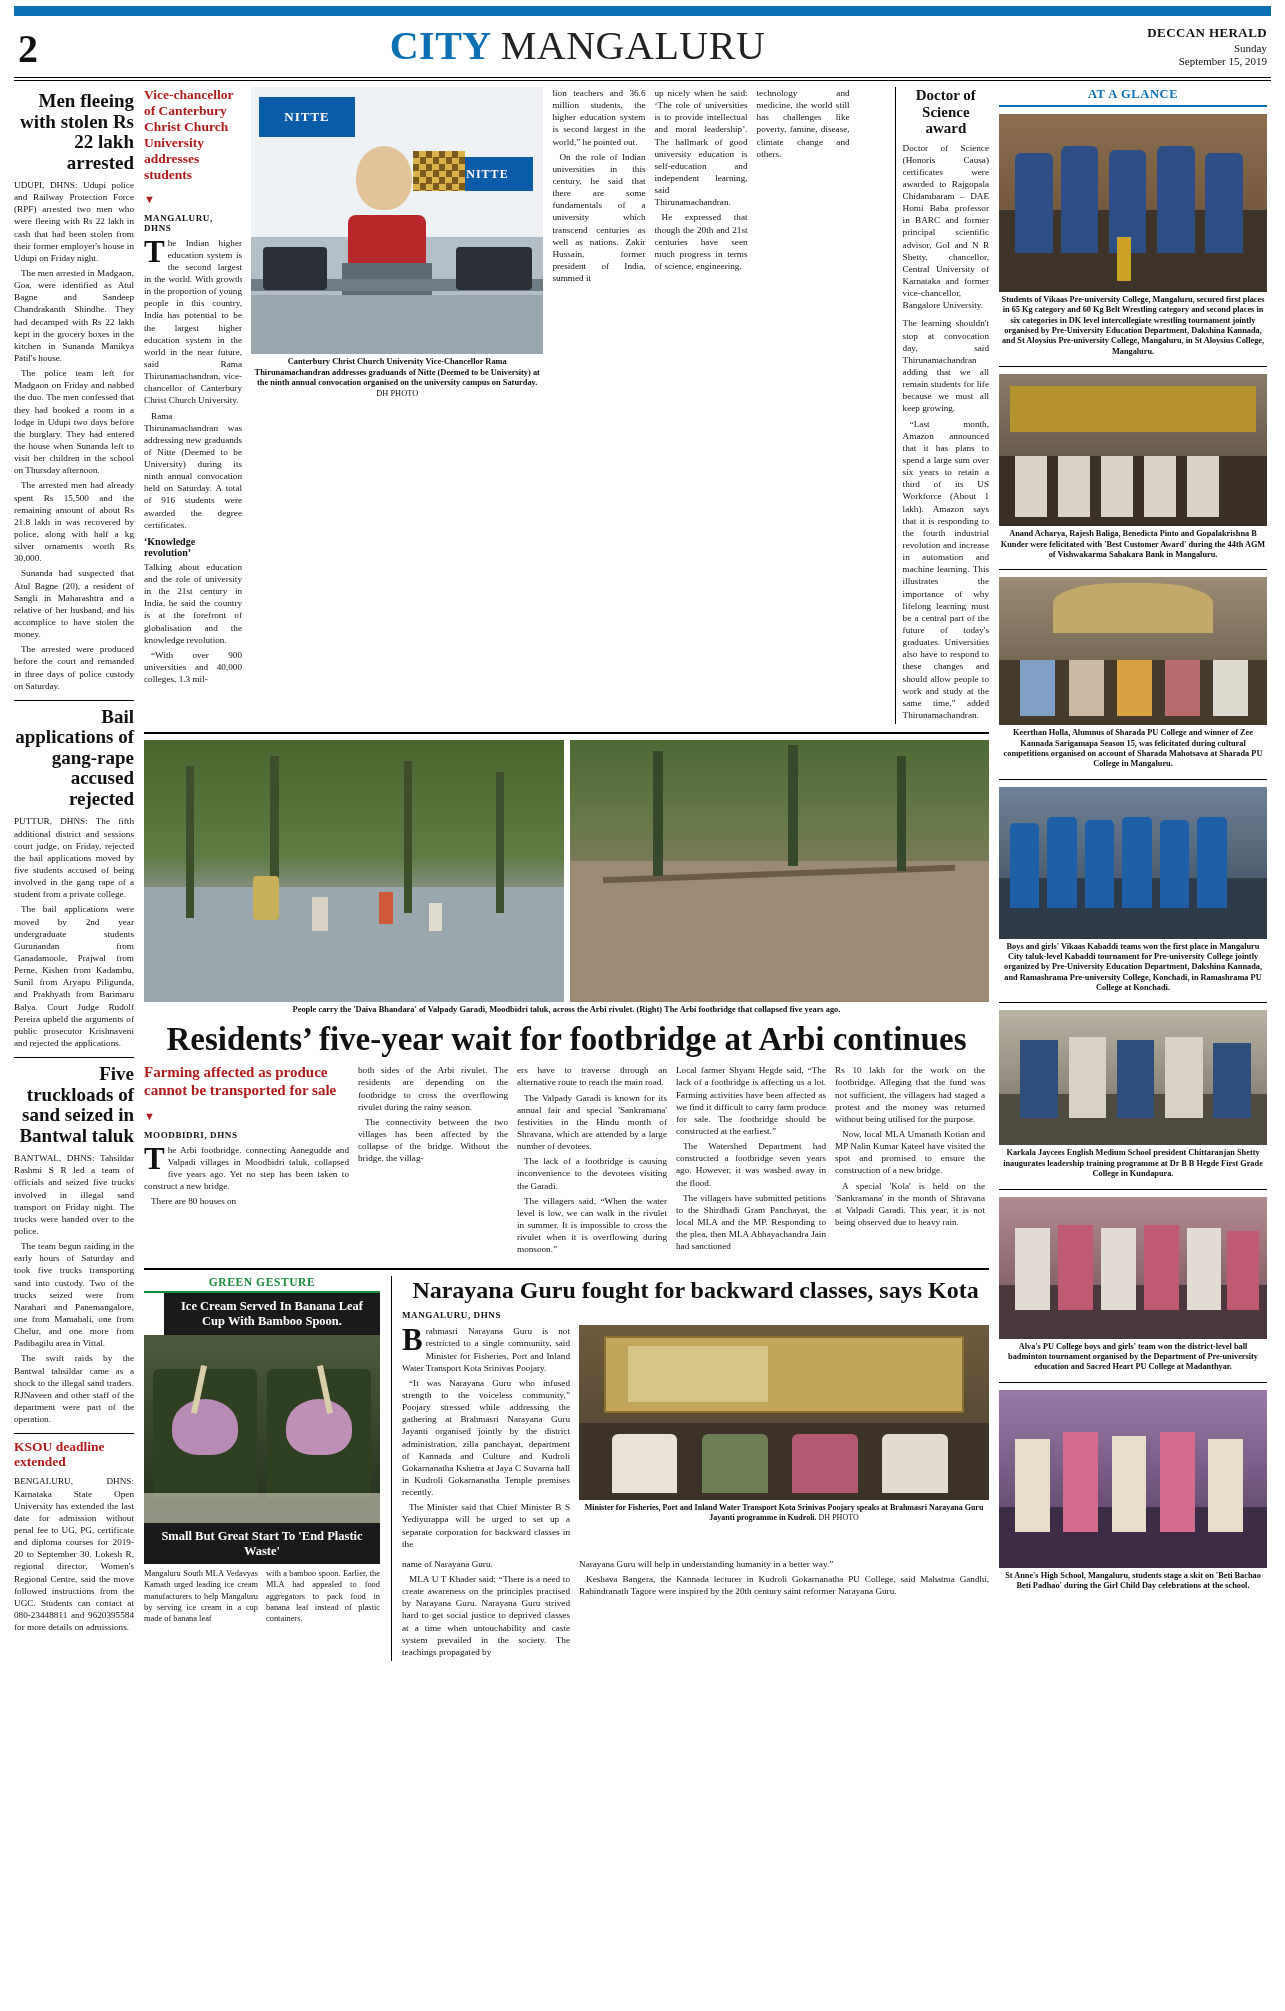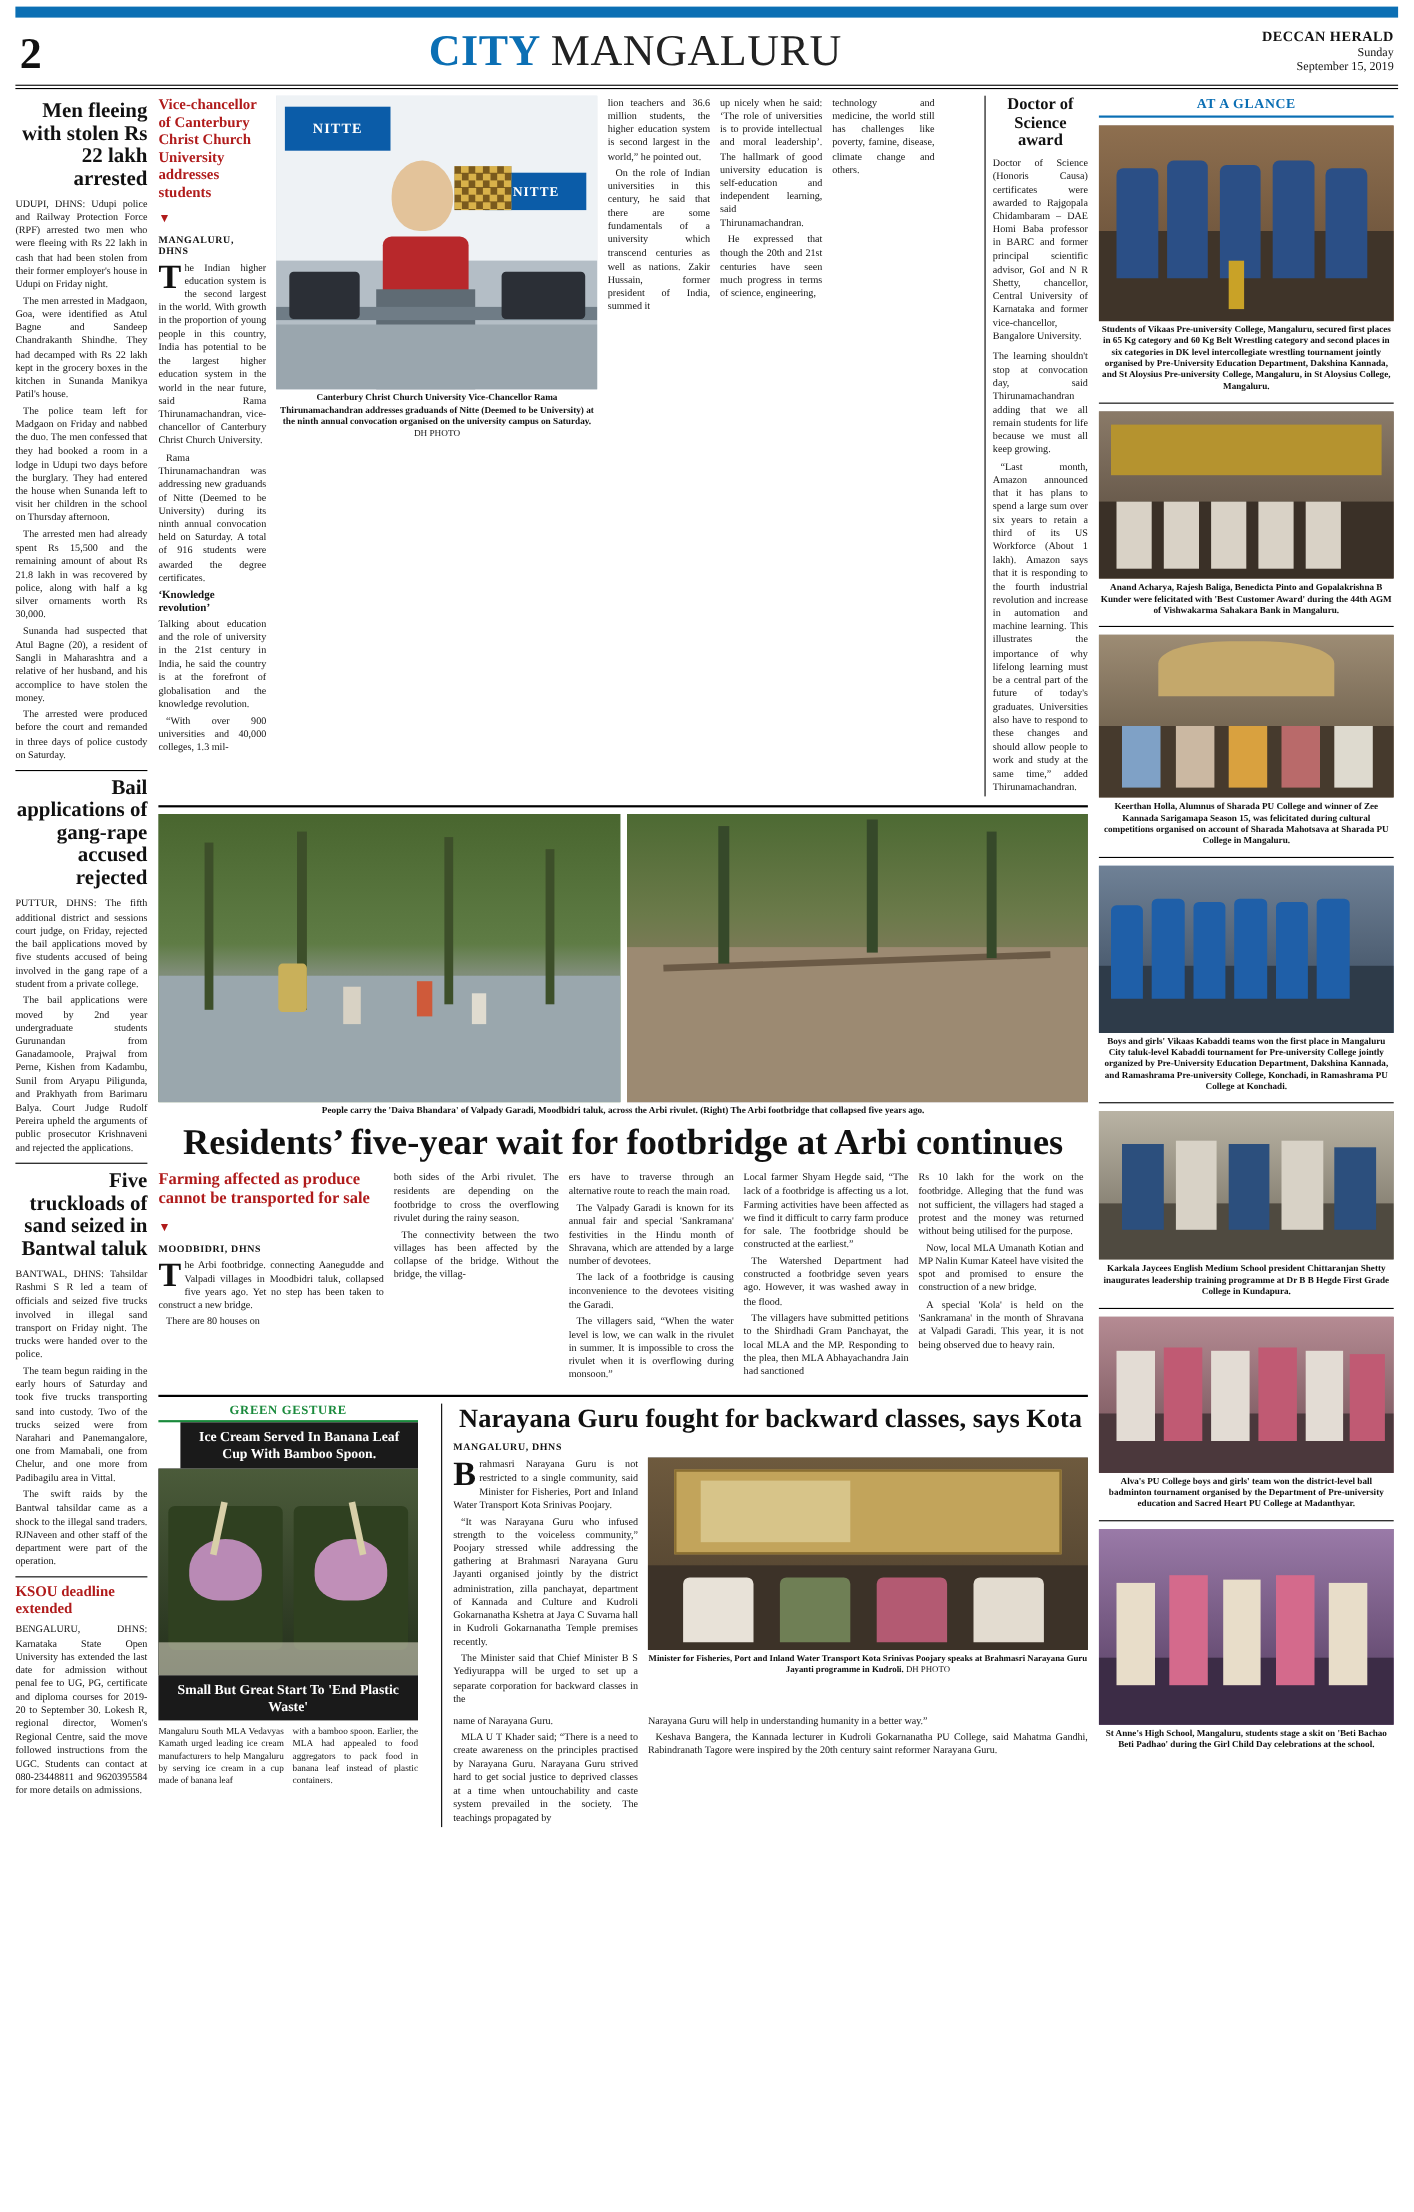--- a/index.html
+++ b/index.html
@@ -294,21 +294,21 @@
         </div>
         <div style="width:150px;" class="body-text">
           <p class="first">Rs 10 lakh for the work on the footbridge. Alleging that the fund was not sufficient, the villagers had staged a protest and the money was returned without being utilised for the purpose.</p>
           <p>Now, local MLA Umanath Kotian and MP Nalin Kumar Kateel have visited the spot and promised to ensure the construction of a new bridge.</p>
           <p>A special 'Kola' is held on the 'Sankramana' in the month of Shravana at Valpadi Garadi. This year, it is not being observed due to heavy rain.</p>
         </div>
       </div>
 
       <div class="sep-line thick" style="margin:10px 0 6px 0;"></div>
 
-      <div style="display:flex;gap:21px;align-items:flex-start;">
+      <div style="display:flex;gap:11px;align-items:flex-start;">
 
         <div style="width:236px;">
           <div class="green-title">GREEN GESTURE</div>
           <div class="green-rule"></div>
           <div class="overlay-cap" style="margin-top:0;margin-left:20px;">Ice Cream Served In Banana Leaf Cup With Bamboo Spoon.</div>
           <div class="photo" style="height:188px;background:#2a2a2a;">
             <div class="ph-inner">
               <div style="position:absolute;inset:0;background:linear-gradient(#4b5b3a,#24301c);"></div>
               <div style="position:absolute;left:4%;top:18%;width:44%;height:70%;background:#2f4020;border-radius:6px;"></div>
               <div style="position:absolute;right:4%;top:18%;width:44%;height:70%;background:#2f4020;border-radius:6px;"></div>

